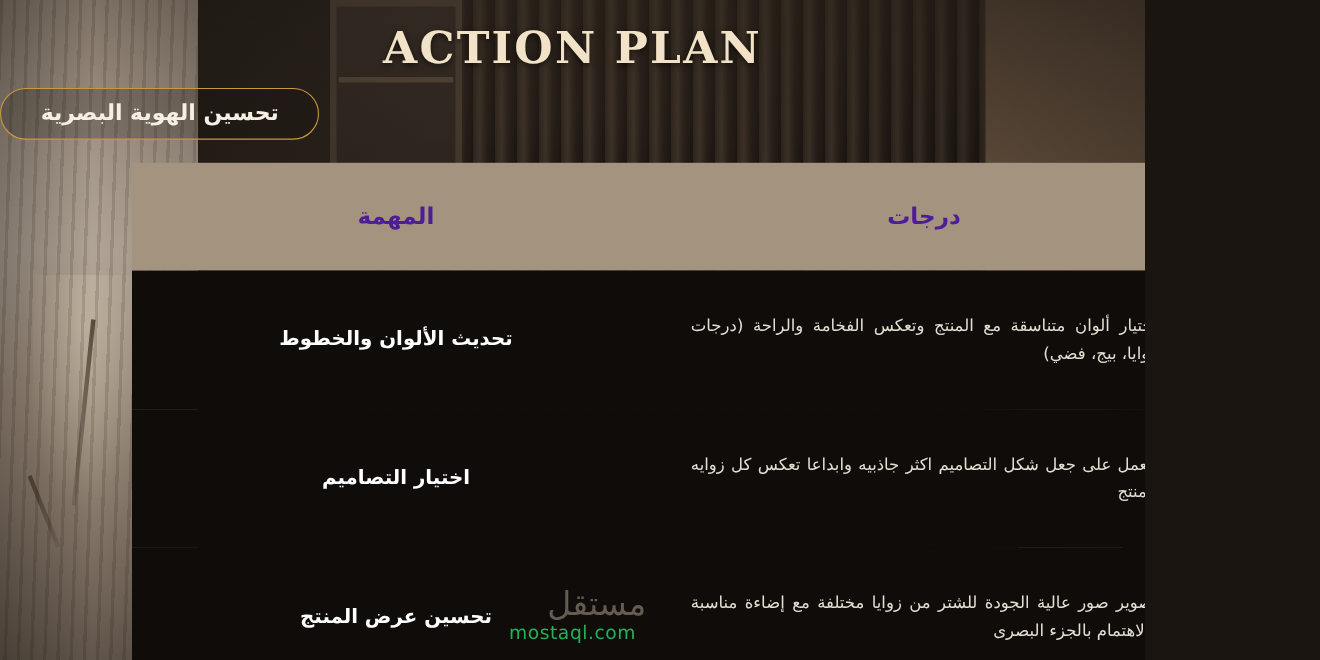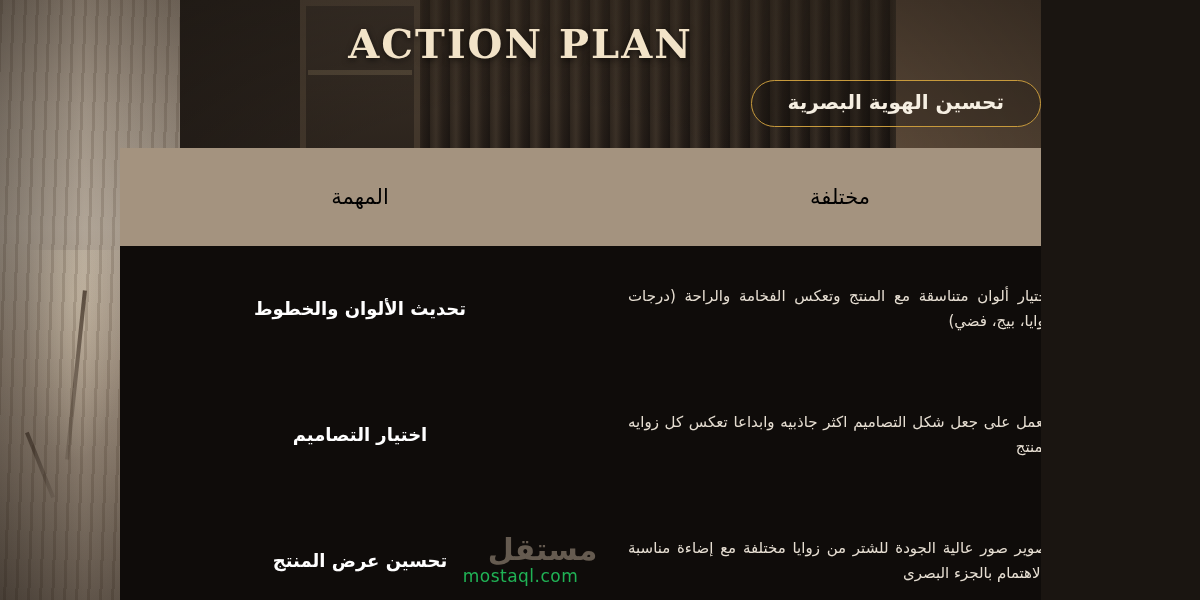--- a/index.html
+++ b/index.html
@@ -119,21 +119,21 @@
     font-family: "DejaVu Serif", "Liberation Serif", serif;
     font-size: 40px;
     letter-spacing: 2px;
     font-weight: 700;
     color: #f2e3c8;
     text-shadow: 0 2px 6px rgba(0,0,0,0.6);
   }
   .subtitle-wrap {
     position:absolute;
     top: 80px; left: 0; right: 0;
-    text-align:right;
+    text-align:left;
     text-decoration:underline;
   }
   .subtitle {
     display:inline-block;
     border: 1.5px solid #c79a3c;
     border-radius: 24px;
     padding: 7px 36px 9px;
     color: #f6efe2;
     font-size: 20px;
     font-weight: 700;
@@ -150,24 +150,24 @@
     width: 960px;
     direction: rtl;
     border-collapse: collapse;
     table-layout: fixed;
   }
   .table th, .table td {
     border: 0;
   }
   .hdr-cell {
     background: #a4937f;
-    color: #000000;
+    color: #4c1d95;
     height: 96px;
     font-size: 21px;
-    font-weight: 400;
+    font-weight: 700;
     vertical-align: middle;
     border-left: 2px solid #1c1713;
   }
   .hdr-cell.last { border-left: 0; }
   .row-cell {
     background: #0f0c0a;
     color: #ece4d8;
     height: 98px;
     padding: 14px 28px;
     vertical-align: middle;
@@ -195,21 +195,21 @@
   
   .watermark {
     position:absolute;
     left:0; right:0; bottom: 14px;
     text-align:center;
     color: #6d6257;
     opacity: 0.9;
   }
   .wm-logo {
     font-size: 30px;
-    font-weight: 700;
+    font-weight: 400;
     direction: rtl;
     letter-spacing: 1px;
     color: #6f6458;
     line-height: 1.1;
     padding-left: 44px;
   }
   .wm-url {
     font-size: 17px;
     color: #22c55e;
     letter-spacing: 0.5px;
@@ -234,21 +234,21 @@
 
   <div class="title">ACTION PLAN</div>
 
   <div class="subtitle-wrap">
     <div class="subtitle">تحسين الهوية البصرية</div>
   </div>
 
   <table class="table">
     <thead>
       <tr>
-        <th class="hdr-cell">مختلفة</th>
+        <th class="hdr-cell">درجات</th>
         <th class="hdr-cell last">المهمة</th>
       </tr>
     </thead>
     <tbody>
       <tr>
         <td class="row-cell col-desc">اختيار ألوان متناسقة مع المنتج وتعكس الفخامة والراحة (درجات زوايا، بيج، فضي)</td>
         <td class="row-cell col-task last">تحديث الألوان والخطوط</td>
       </tr>
       <tr>
         <td class="row-cell col-desc">العمل على جعل شكل التصاميم اكثر جاذبيه وابداعا تعكس كل زوايه المنتج</td>

